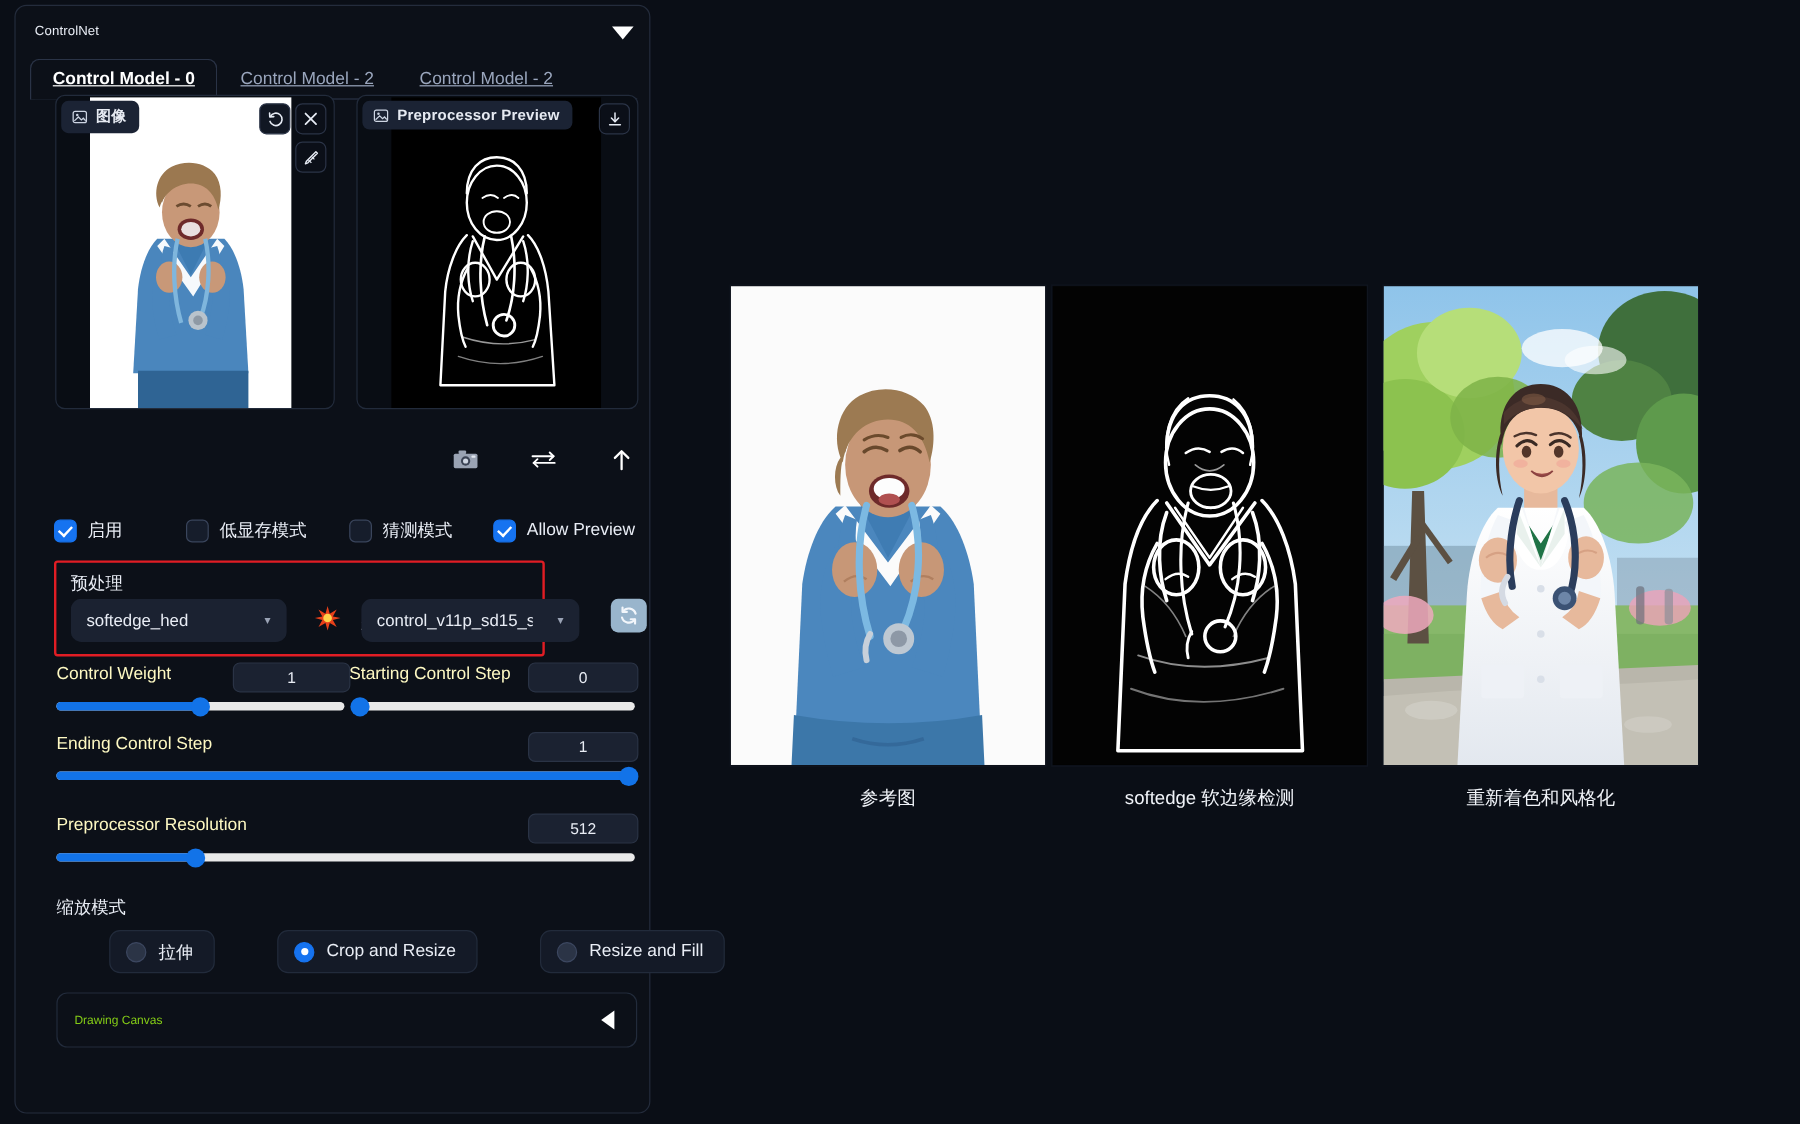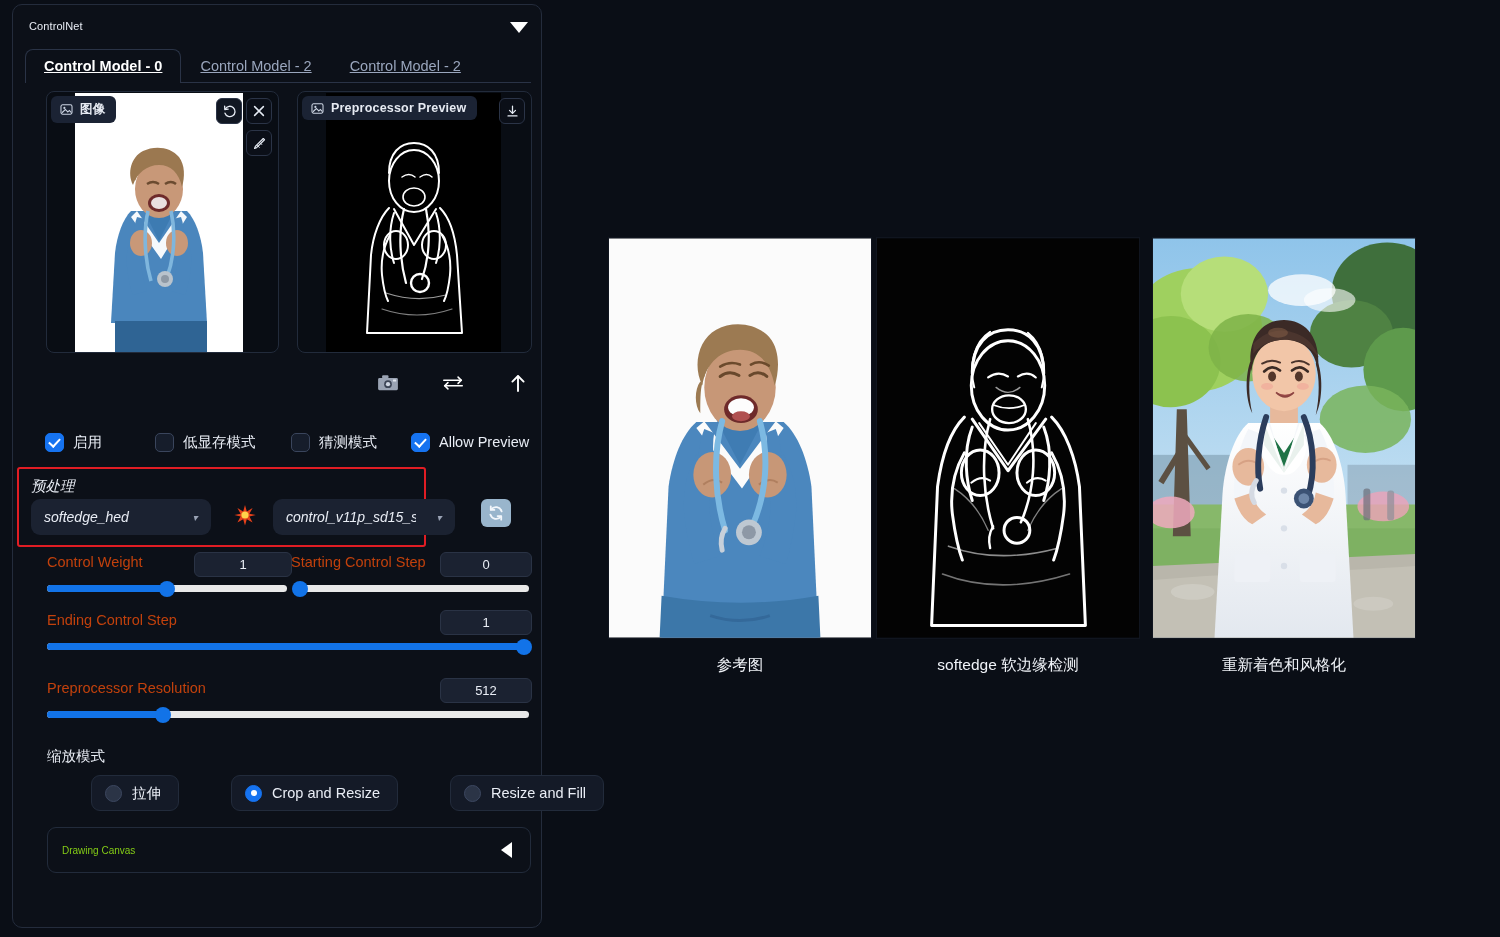--- a/index.html
+++ b/index.html
@@ -47,21 +47,21 @@
     cursor: pointer; border-radius: 8px 8px 0 0; line-height: 20px;
     border: 1px solid transparent; border-bottom: none;
     position: relative; top: 1px; text-decoration: underline;
   }
   .tab.active {
     color: #ffffff; font-weight: bold; background: #0c1018;
     border-color: #2a3346;
   }
 
   
-  .img-row { position: absolute; left: 22px; top: 86px; width: 500px; height: 262px; }
+  .img-row { position: absolute; left: 22px; top: 74px; width: 500px; height: 262px; }
   .img-box {
     position: absolute; top: 0; height: 262px;
     border: 1px solid #222b3b; border-radius: 8px;
     background: #090d14; overflow: hidden;
   }
   #imgbox-source { left: 11px; width: 233px; }
   #imgbox-preview { left: 262px; width: 235px; }
 
   .box-label {
     position: absolute; left: 4px; top: 4px; z-index: 4;
@@ -106,22 +106,22 @@
   }
   .cb.on { background: #1673f0; border-color: #1673f0; }
   .cb.on::after {
     content: ""; width: 5px; height: 9px; margin-top: -2px;
     border: solid #fff; border-width: 0 2.2px 2.2px 0; transform: rotate(43deg);
   }
   .cb-label { font-size: 14.5px; color: #e9edf5; white-space: nowrap; }
 
   
   .hl-box {
-    position: absolute; left: 4px; top: 462px; width: 409px; height: 80px;
-    border: 2px solid #e11d24; border-radius: 3px; font-style: italic;
+    position: absolute; left: 32px; top: 462px; width: 409px; height: 80px;
+    border: 2px solid #e11d24; border-radius: 3px;
   }
   .sel-label { position: absolute; font-size: 14.5px; color: #e9edf5; }
   #lbl-pre { left: 12px; top: 8px; }
   #lbl-mod { left: 254px; top: 8px; margin-top: 36px; }
   .dd {
     position: absolute; height: 36px; border-radius: 9px;
     background: #1b2231; border: 1px solid #27304200;
     display: flex; align-items: center; cursor: pointer; gap: 16px;
   }
   #dd-pre { left: 12px; top: 30px; width: 180px; }
@@ -135,21 +135,21 @@
     padding-right: 8px;
   }
   #spark { position: absolute; left: 215px; top: 35px; font-size: 20px; line-height: 20px; cursor: pointer; }
   #btn-refresh {
     position: absolute; left: 462px; top: 30px; width: 30px; height: 28px;
     border-radius: 6px; background: #99b5cc;
     display: flex; align-items: center; justify-content: center; cursor: pointer;
   }
 
   
-  .sl-label { position: absolute; font-size: 14.5px; color: #c2410c; white-space: nowrap; }
+  .sl-label { position: absolute; font-size: 14.5px; color: #fef9c3; white-space: nowrap; }
   .num-box {
     position: absolute; height: 25px; border-radius: 6px;
     background: #1b2231; border: 1px solid #2a3345;
     display: flex; align-items: center; justify-content: center;
     font-size: 13px; color: #e9edf5; cursor: text;
   }
   .track {
     position: absolute; height: 7px; border-radius: 4px;
     background: #e9e9e9; overflow: visible;
   }

